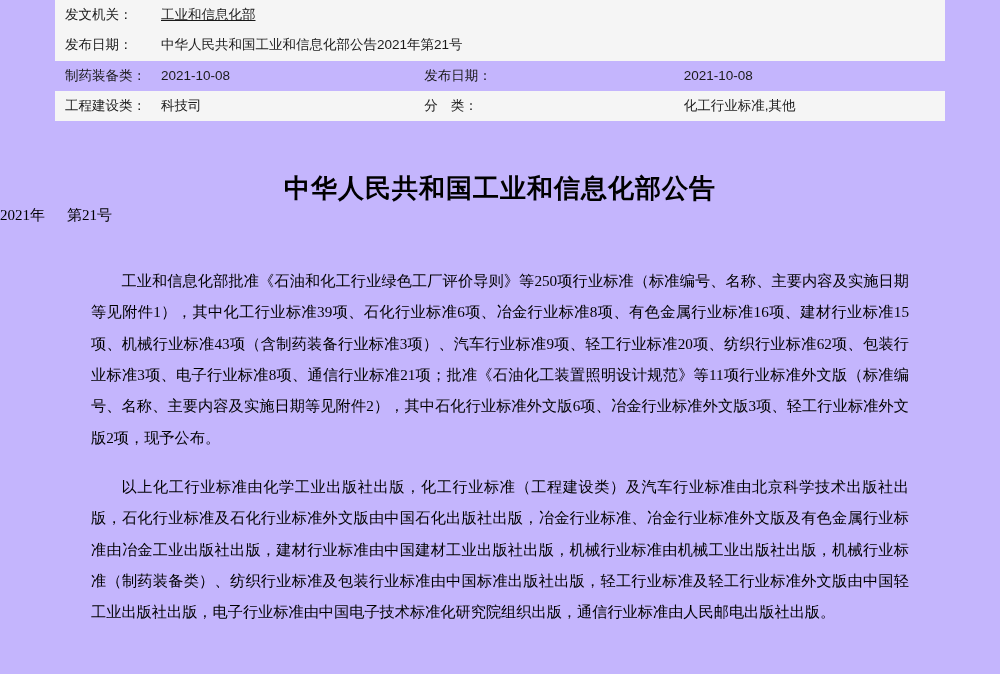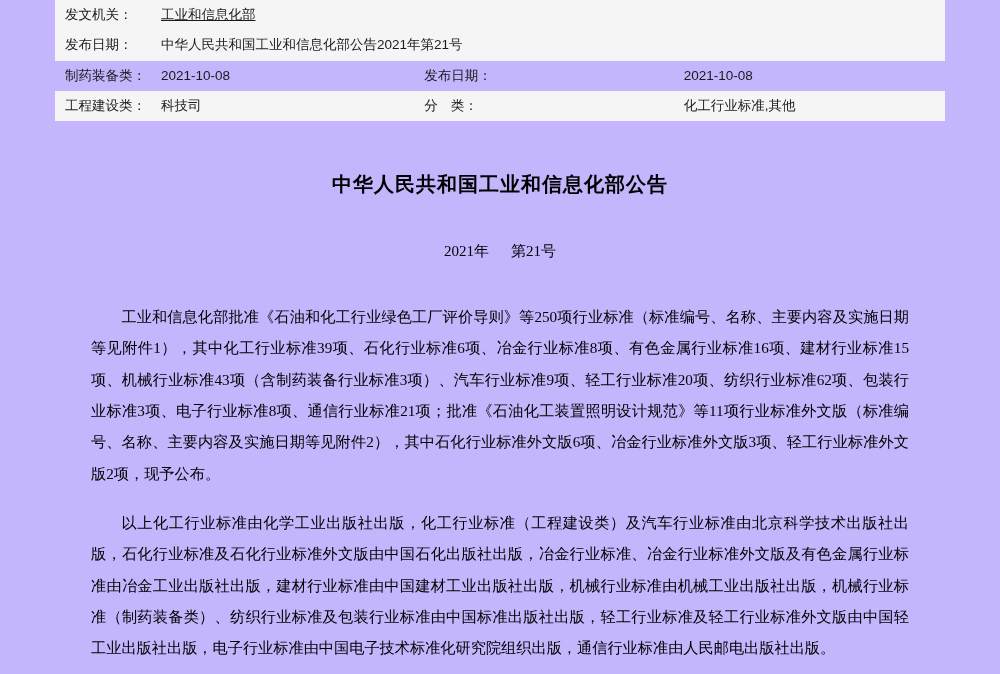--- a/index.html
+++ b/index.html
@@ -66,31 +66,30 @@
     white-space: nowrap;
     margin-top: 30px;
   }
   .meta-half-label .spaced {
     letter-spacing: 13px;
   }
 
   
   .doc-title {
     text-align: center;
-    font-size: 20px;
+    font-size: 26px;
     font-weight: bold;
     letter-spacing: 1px;
     margin-top: 50px;
     font-family: Liberation Mono, monospace;
     color: #000;
   }
   .doc-subtitle {
-    text-align: center;
+    text-align: left;
     font-size: 15px;
-    margin-top: 44px;
     font-family: "Liberation Serif", "DejaVu Serif", serif;
     color: #000;
   }
   .doc-subtitle .gap {
     display: inline-block;
     width: 22px;
   }
 
   
   .doc-body {

